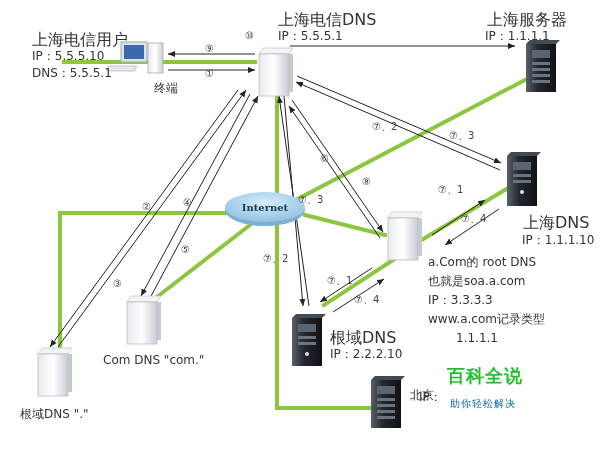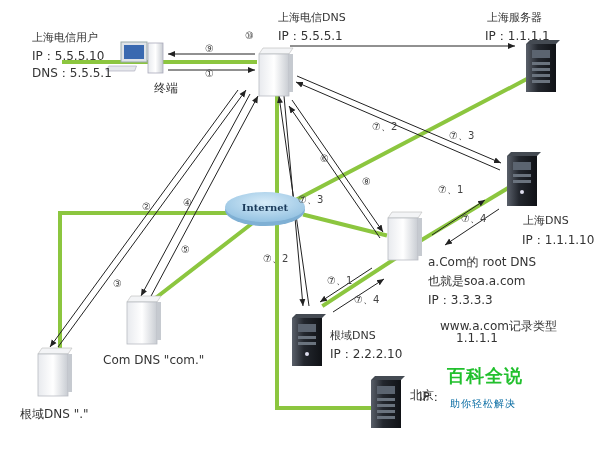--- a/index.html
+++ b/index.html
@@ -1,19 +1,19 @@
 <!DOCTYPE html>
 <html><head>
 <meta charset="utf-8">
 <style>
   html, body { margin: 0; padding: 0; background: #ffffff; }
   body { width: 600px; height: 450px; position: relative; overflow: hidden;
          font-family: "DejaVu Sans", "Liberation Sans", sans-serif; }
   #stage { position: absolute; left: 0; top: 0; width: 600px; height: 450px; }
-  .lbl { position: absolute; font-size: 11px; color: #333; white-space: nowrap; line-height: 1; }
+  .lbl { position: absolute; font-size: 16px; color: #333; white-space: nowrap; line-height: 1; }
   .lbl-sm { font-size: 12px; }
   .step { position: absolute; font-size: 10px; color: #444; white-space: nowrap; line-height: 1; }
   .watermark-title { position: absolute; left: 447px; top: 367px; font-size: 18px; font-weight: bold; color: #22c02e; letter-spacing: 1px; line-height: 1; }
   .watermark-sub { position: absolute; left: 450px; top: 399px; font-size: 10px; color: #0369a1; letter-spacing: 1px; line-height: 1; }
   .cloud-text { font-family: "DejaVu Serif", "Liberation Serif", serif; font-size: 10px; font-weight: bold; fill: #1a3a5a; }
 </style>
 </head>
 <body>
 
 <svg id="stage" width="600" height="450" viewBox="0 0 600 450" xmlns="http://www.w3.org/2000/svg">
@@ -161,21 +161,21 @@
 
 <div class="lbl" style="left:487px;top:12px;">上海服务器</div>
 <div class="lbl lbl-sm" style="left:485px;top:30px;">IP：1.1.1.1</div>
 
 <div class="lbl" style="left:523px;top:215px;">上海DNS</div>
 <div class="lbl lbl-sm" style="left:522px;top:234px;">IP：1.1.1.10</div>
 
 <div class="lbl lbl-sm" style="left:428px;top:256px;">a.Com的 root DNS</div>
 <div class="lbl lbl-sm" style="left:428px;top:275px;">也就是soa.a.com</div>
 <div class="lbl lbl-sm" style="left:428px;top:294px;">IP：3.3.3.3</div>
-<div class="lbl lbl-sm" style="left:428px;top:320px;margin-left:12px;">www.a.com记录类型</div>
+<div class="lbl lbl-sm" style="left:428px;top:313px;">www.a.com记录类型</div>
 <div class="lbl lbl-sm" style="left:456px;top:332px;">1.1.1.1</div>
 
 <div class="lbl" style="left:330px;top:330px;">根域DNS</div>
 <div class="lbl lbl-sm" style="left:330px;top:348px;">IP：2.2.2.10</div>
 
 <div class="lbl lbl-sm" style="left:410px;top:390px;font-family:Liberation Mono, monospace;">北京</div>
 <div class="lbl lbl-sm" style="left:410px;top:391px;margin-left:9px;">IP：</div>
 
 <div class="lbl lbl-sm" style="left:103px;top:354px;">Com DNS "com."</div>
 <div class="lbl lbl-sm" style="left:20px;top:408px;">根域DNS "."</div>

